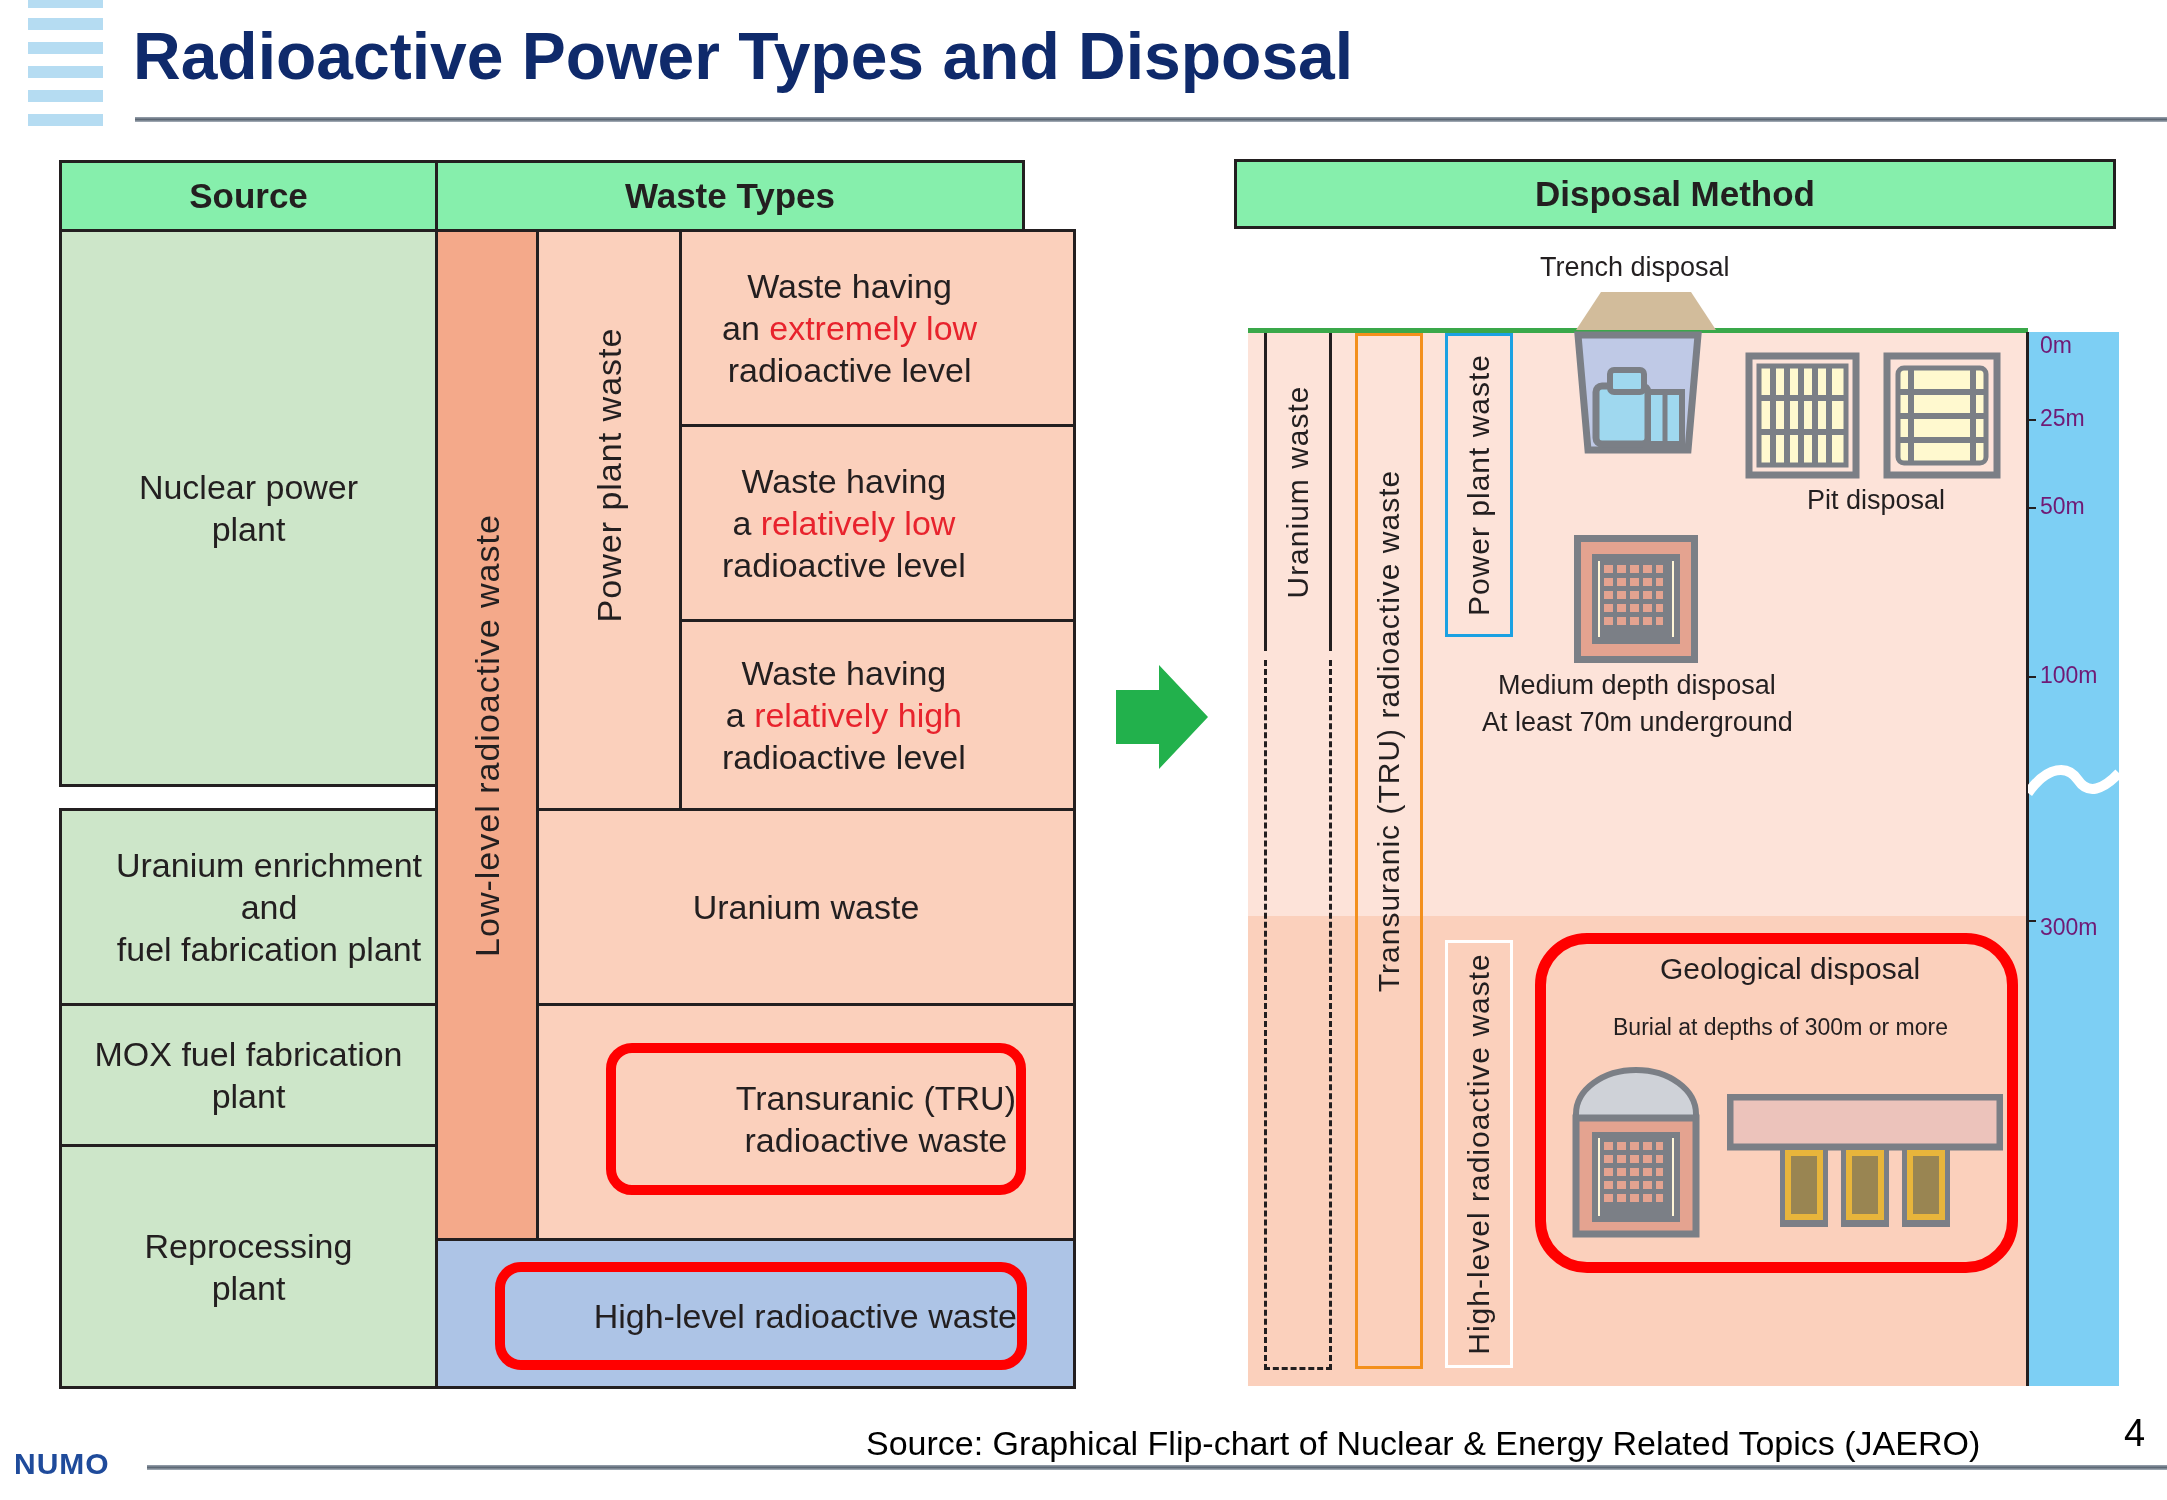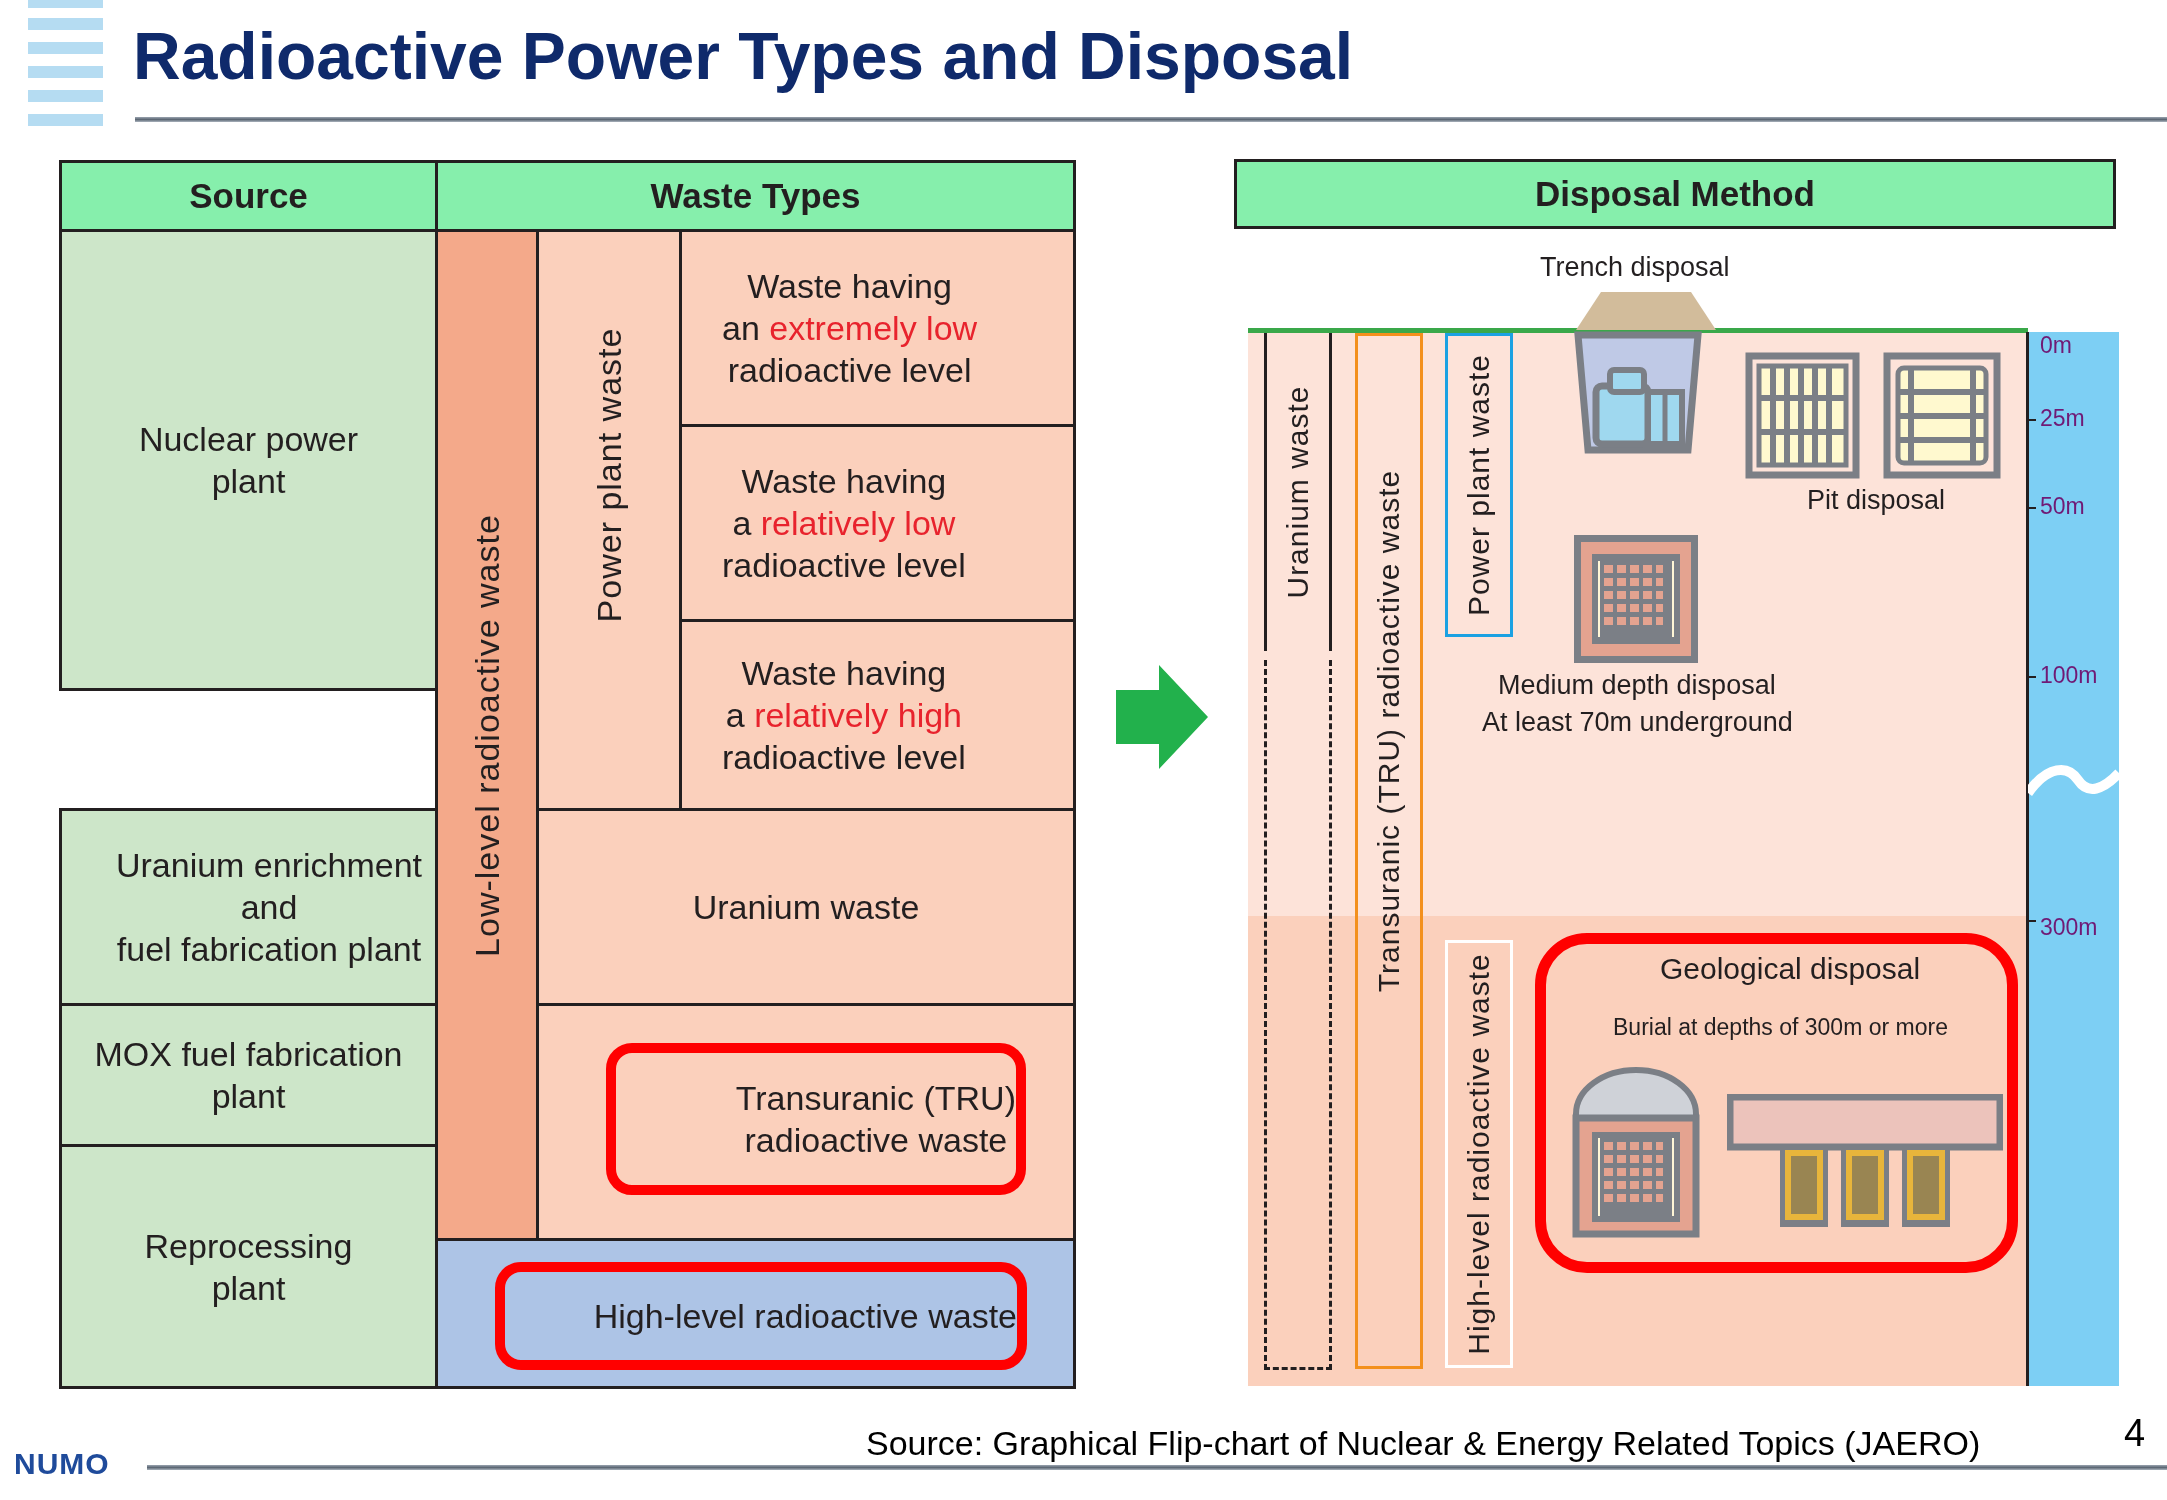--- a/index.html
+++ b/index.html
@@ -43,23 +43,23 @@
   <div class="stripe" style="top:42px;"></div>
   <div class="stripe" style="top:66px;"></div>
   <div class="stripe" style="top:90px;"></div>
   <div class="stripe" style="top:114px;"></div>
 </div>
 <div id="title" class="abs">Radioactive Power Types and Disposal</div>
 <div class="rule" style="left:135px;top:117px;width:2032px;"></div>
 
 <div>
   <div class="cell hdr" style="left:59px;top:160px;width:379px;height:72px;">Source</div>
-  <div class="cell hdr" style="left:435px;top:160px;width:641px;height:72px;">Waste Types</div>
-
-  <div class="cell src" style="left:59px;top:229px;width:379px;height:462px;white-space:pre-line;">Nuclear power
+  <div class="cell hdr" style="left:435px;top:160px;width:590px;height:72px;">Waste Types</div>
+
+  <div class="cell src" style="left:59px;top:229px;width:379px;height:558px;white-space:pre-line;">Nuclear power
 plant</div>
   <div class="cell src" style="left:59px;top:808px;width:420px;height:198px;white-space:pre-line;">Uranium enrichment
 and
 fuel fabrication plant</div>
   <div class="cell src" style="left:59px;top:1003px;width:379px;height:144px;white-space:pre-line;">MOX fuel fabrication
 plant</div>
   <div class="cell src" style="left:59px;top:1144px;width:379px;height:245px;white-space:pre-line;">Reprocessing
 plant</div>
 
   <div class="cell llw" style="left:435px;top:229px;width:104px;height:1012px;">

